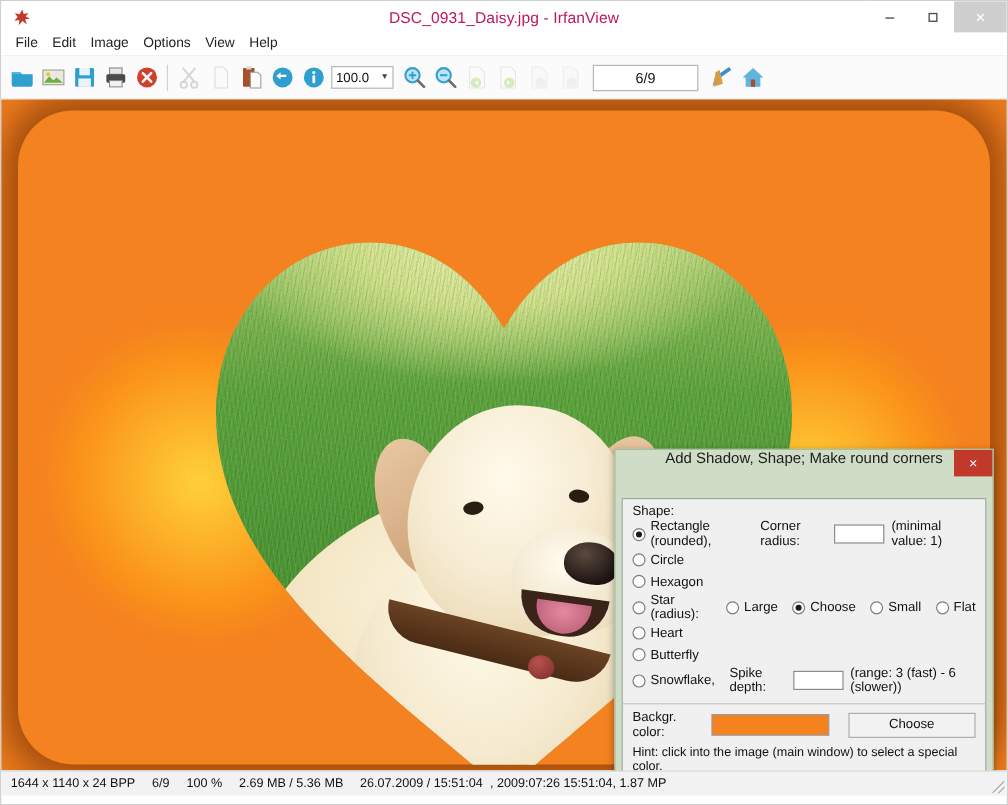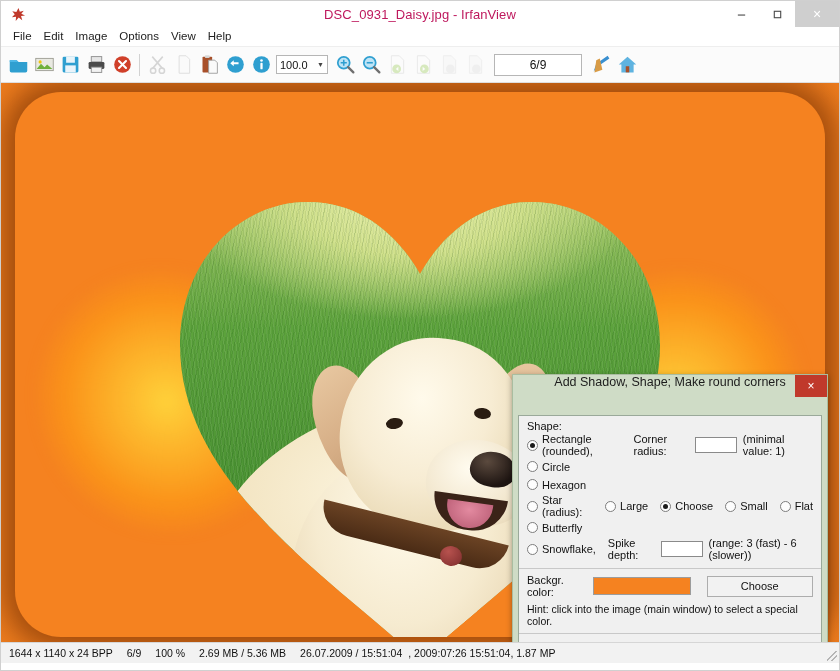--- a/index.html
+++ b/index.html
@@ -655,20 +655,24 @@
             <span style="margin-left:12px;display:flex;align-items:center">
               <span class="radio"></span>
               <span>Small</span>
             </span>
             <span style="margin-left:12px;display:flex;align-items:center">
               <span class="radio"></span>
               <span>Flat</span>
             </span>
           </div>
 
+          <div class="row">
+            <span class="radio"></span>
+            <span>Heart</span>
+          </div>
 
           <div class="row">
             <span class="radio"></span>
             <span>Butterfly</span>
           </div>
 
           <div class="row">
             <span class="radio"></span>
             <span>Snowflake,</span>
             <span style="margin-left:12px">Spike depth:</span>

